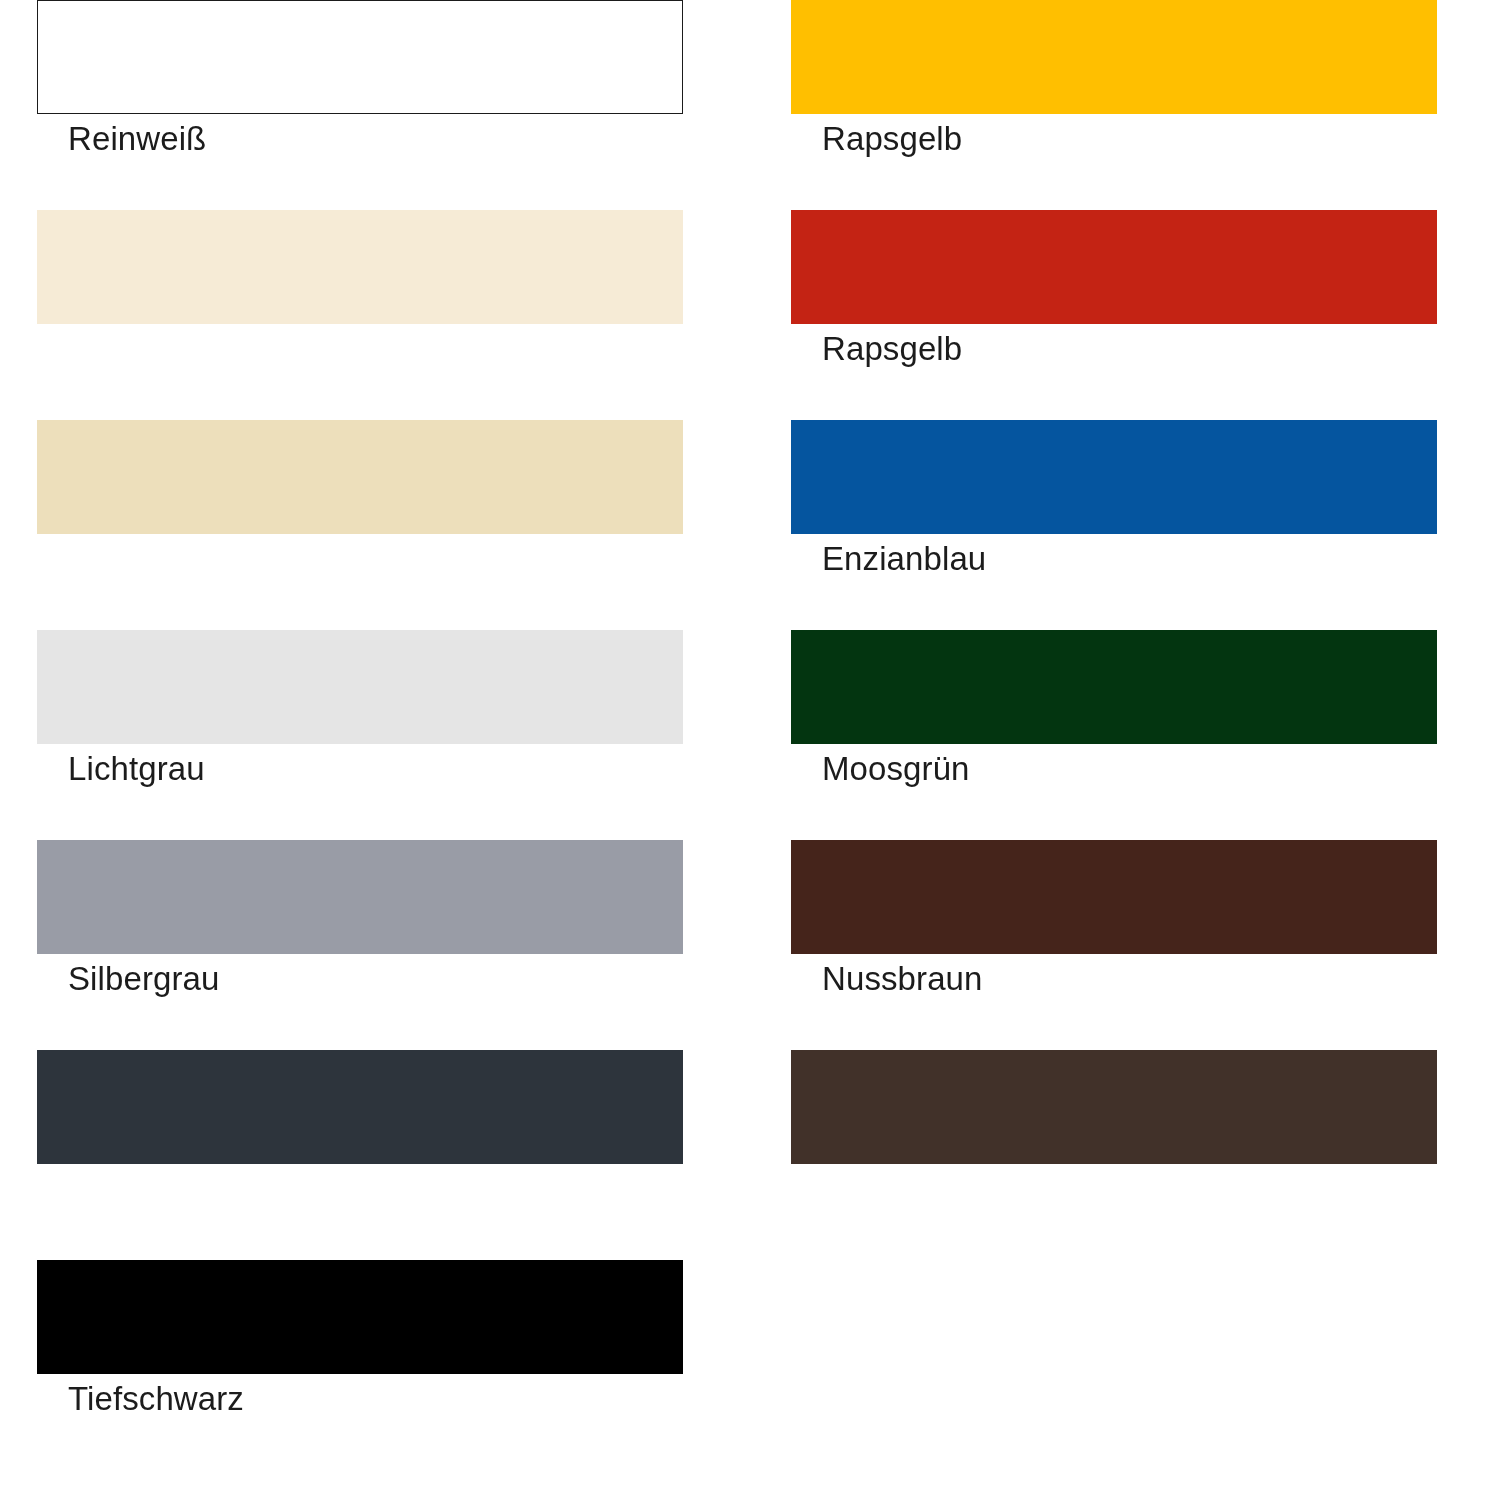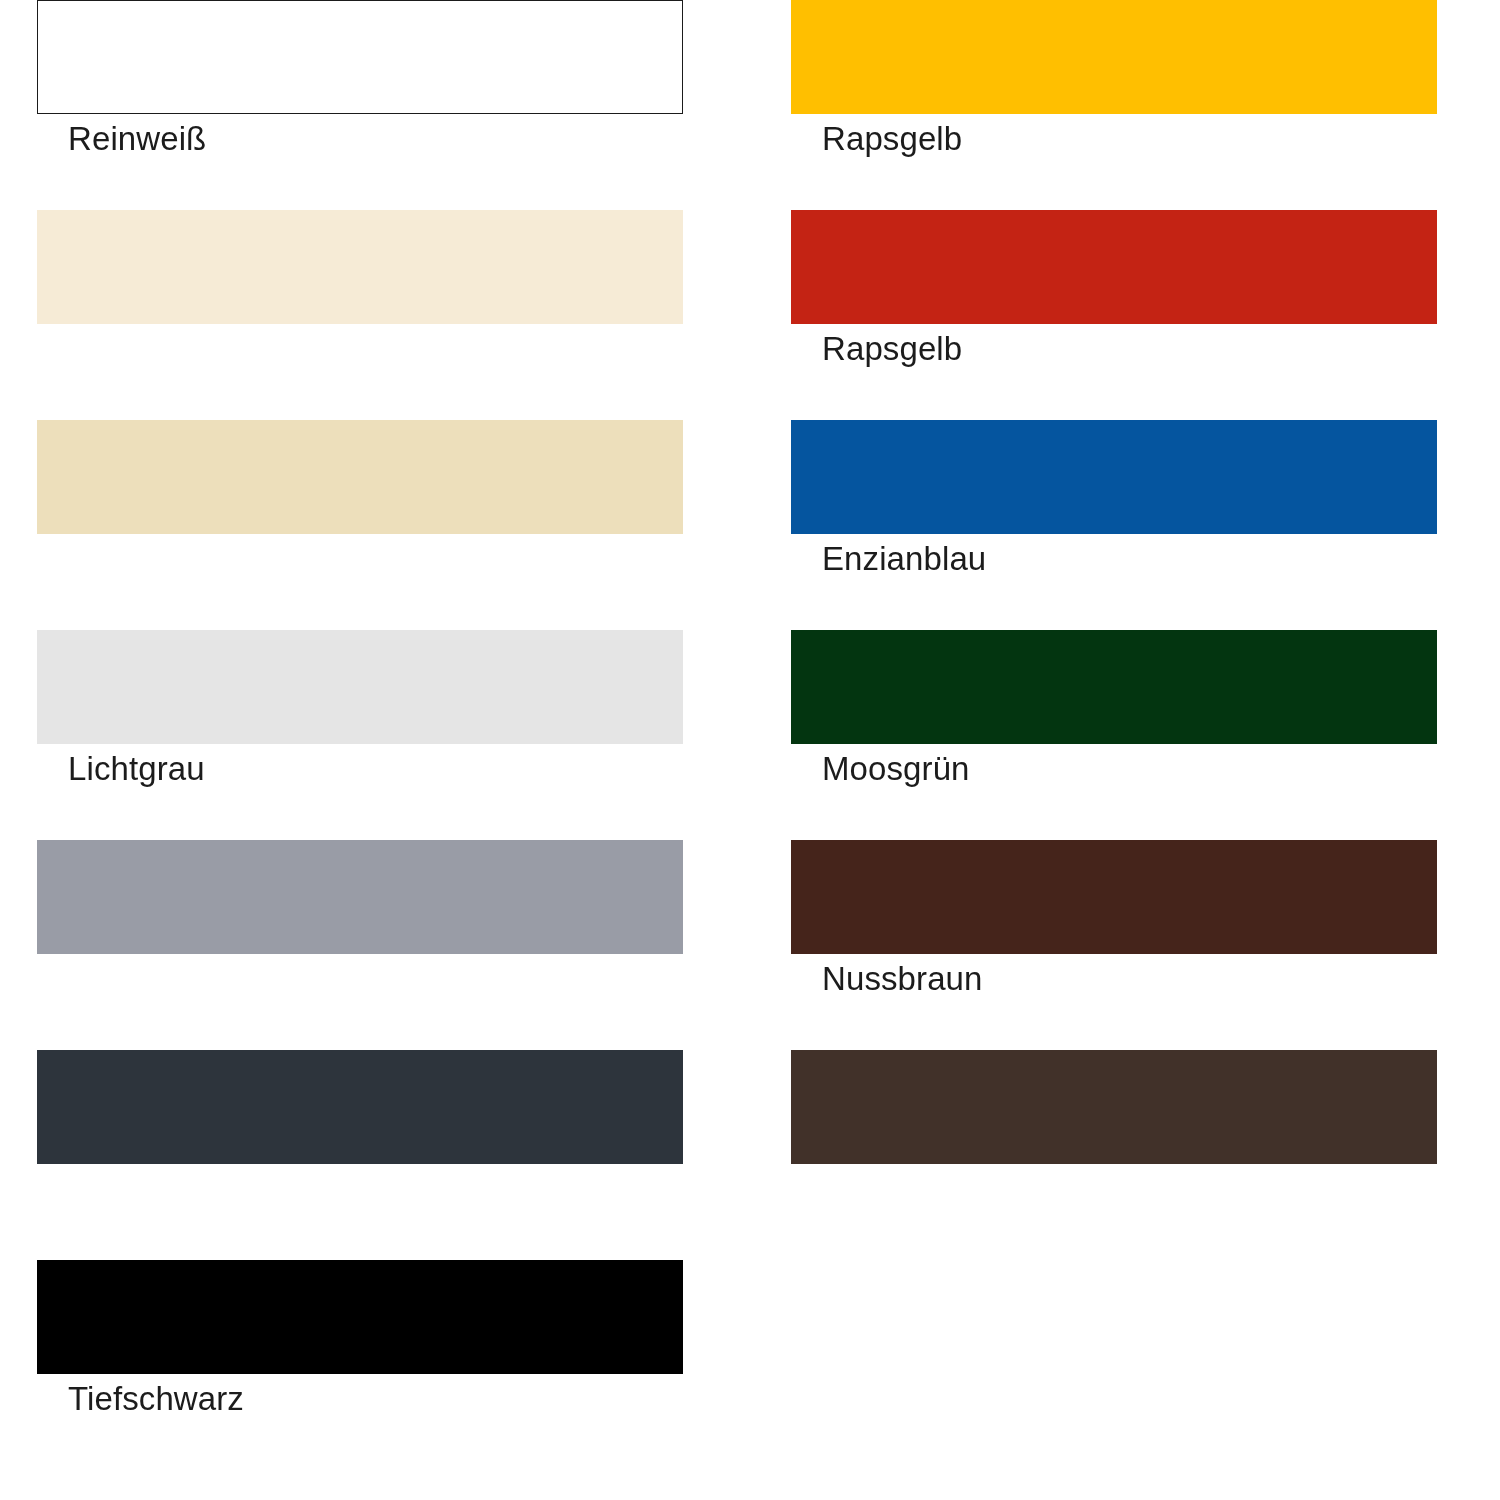--- a/index.html
+++ b/index.html
@@ -77,20 +77,21 @@
       </div>
       <div class="swatch-row" style="top: 420px;">
         <div class="swatch-chip" title="#EDDFBB" style="background: rgb(237, 223, 187);"></div>
       </div>
       <div class="swatch-row" style="top: 630px;">
         <div class="swatch-chip" title="#E5E5E5" style="background: rgb(229, 229, 229);"></div>
         <div class="swatch-label">Lichtgrau</div>
       </div>
       <div class="swatch-row" style="top: 840px;">
         <div class="swatch-chip" title="#999CA6" style="background: rgb(153, 156, 166);"></div>
+        <div class="swatch-label">Silbergrau</div>
       </div>
       <div class="swatch-row" style="top: 1050px;">
         <div class="swatch-chip" title="#2D343C" style="background: rgb(45, 52, 60);"></div>
       </div>
       <div class="swatch-row" style="top: 1260px;">
         <div class="swatch-chip" title="#000000" style="background: rgb(0, 0, 0);"></div>
         <div class="swatch-label">Tiefschwarz</div>
       </div>
     </div>
 

